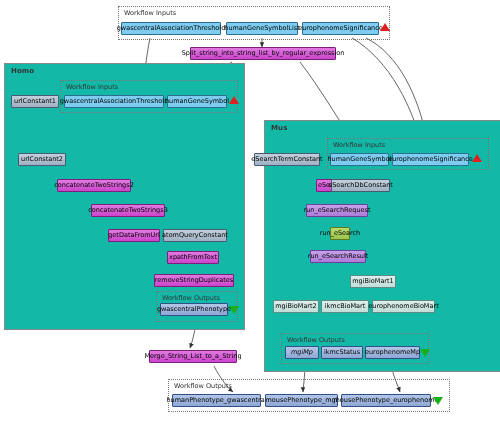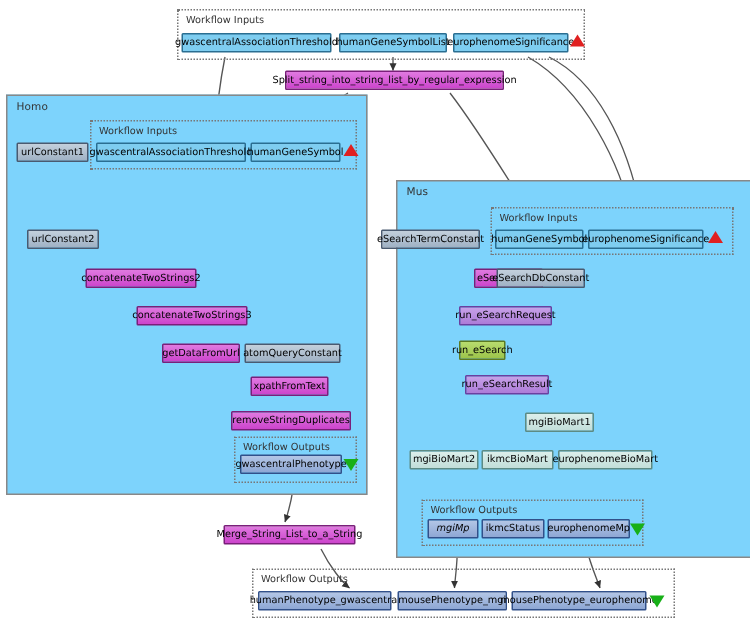--- a/index.html
+++ b/index.html
@@ -11,22 +11,23 @@
     font-family:"DejaVu Sans", sans-serif;
     position:relative;
     overflow:hidden;
   }
   #canvas { position:absolute; left:0; top:0; width:500px; height:421px; }
   #edges { position:absolute; left:0; top:0; width:500px; height:421px; pointer-events:none; }
 
   
   .nestbox {
     position:absolute;
-    background:#7dd3fc;
+    background:#14b8a6;
     border:1px solid #888888;
+    font-weight:bold;
   }
   .nestbox > .nestlabel {
     position:absolute; left:6px; top:3px;
     font-size:7px; color:#333333;
     letter-spacing:0.1px;
   }
   .dashbox {
     position:absolute;
     border:1px dotted #777777;
     background:transparent;
@@ -239,21 +240,21 @@
 
   <div class="node n-proc" style="left:283px; top:179px; width:46px;margin-left:33px;">
     <span>eSearchTerm</span>
   </div>
   <div class="node n-const" style="left:331px; top:179px; width:59px;">
     <span>eSearchDbConstant</span>
   </div>
   <div class="node n-wsdl" style="left:306px; top:204px; width:62px;">
     <span>run_eSearchRequest</span>
   </div>
-  <div class="node n-nested" style="left:306px; top:227px; width:31px;">
+  <div class="node n-nested" style="left:330px; top:227px; width:20px;">
     <span>run_eSearch</span>
   </div>
   <div class="node n-wsdl" style="left:310px; top:250px; width:56px;">
     <span>run_eSearchResult</span>
   </div>
   <div class="node n-biomart" style="left:350px; top:275px; width:46px;">
     <span>mgiBioMart1</span>
   </div>
   <div class="node n-biomart" style="left:273px; top:300px; width:46px;">
     <span>mgiBioMart2</span>

